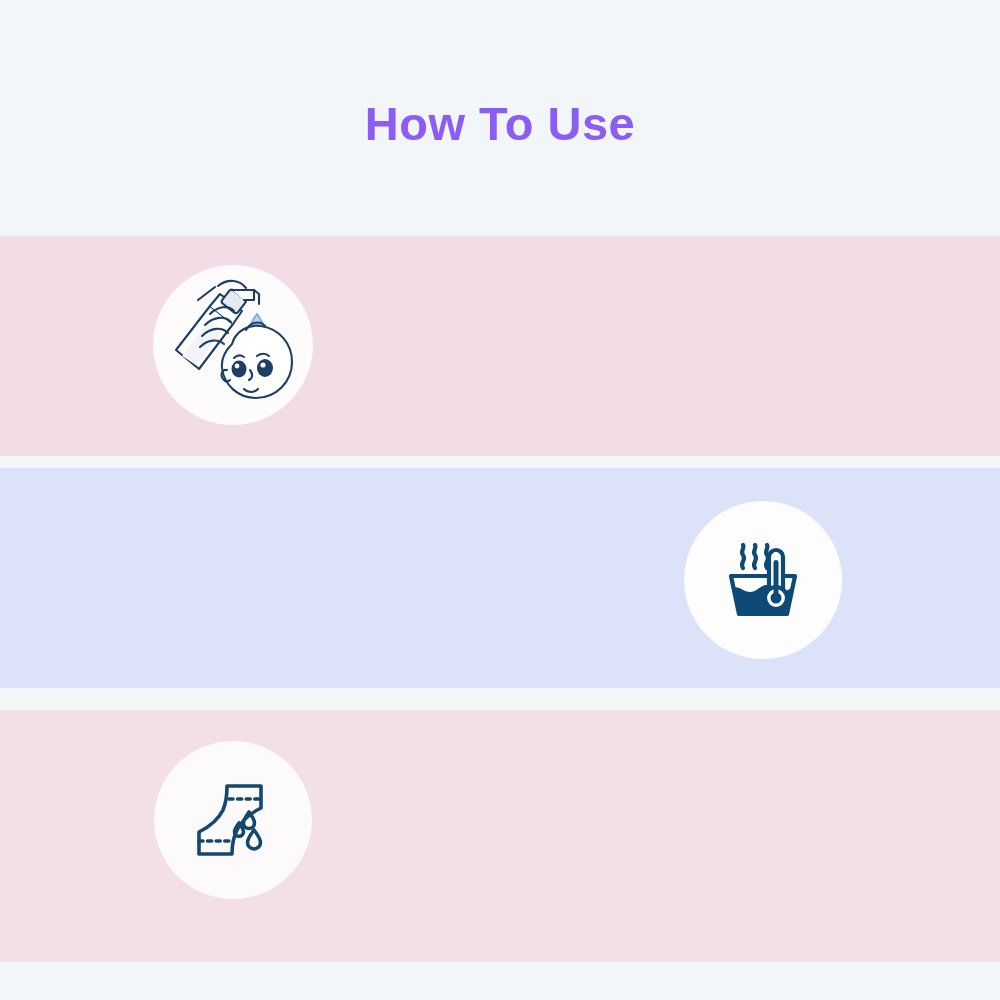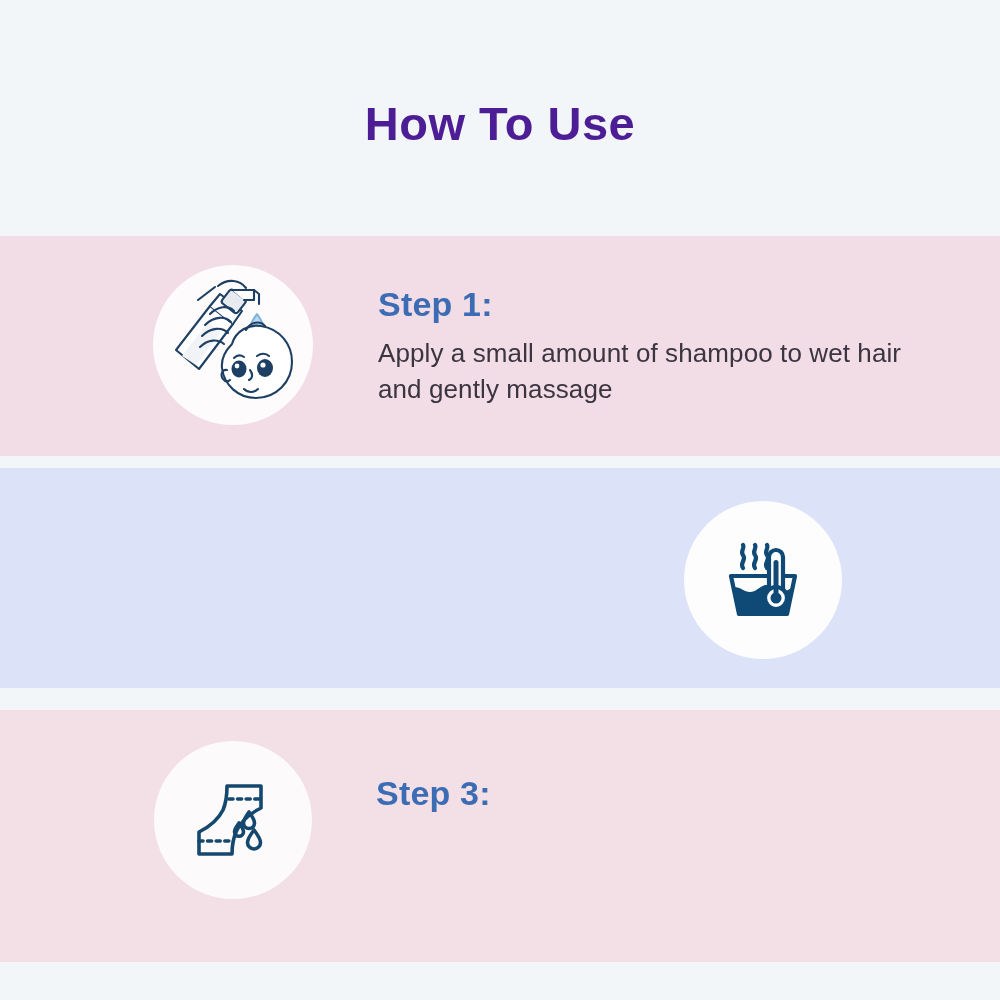--- a/index.html
+++ b/index.html
@@ -25,21 +25,21 @@
   
   .page-title {
     position: absolute;
     left: 0;
     top: 96px;
     width: 1000px;
     text-align: center;
     font-size: 47px;
     font-weight: bold;
     letter-spacing: 0.5px;
-    color: #4c1d95;
+    color: #8b5cf6;
     line-height: 56px;
   }
 
   
   .band {
     position: absolute;
     left: 0;
     width: 1000px;
   }
   .band-1 { top: 236px; height: 220px; background: #f2dce5; }
@@ -133,24 +133,20 @@
           <path d="M92 100 C95 104 95 108 91 110"></path>
 
           <path d="M86 119 C90 123 96 123 100 119"></path>
 
           <path d="M69 100 C64 99 62 105 65 109 C67 112 70 112 72 110"></path>
         </g>
       </svg>
     </span>
   </div>
 
-  <div class="step-block step-block-1">
-    <p class="step-label">Step 1:</p>
-    <p class="step-desc">Apply a small amount of shampoo to wet hair and gently massage</p>
-  </div>
 
   <div class="band band-2"></div>
 
 
   <div class="icon-circle circle-2">
     <span>
       <svg width="92" height="92" viewBox="0 0 92 92">
         <g stroke="#0e4a75" fill="none" stroke-width="4.2" stroke-linecap="round" stroke-linejoin="round">
 
           <path d="M26 34 C22 29 30 26 26 21 C23 17 28 14 26 11"></path>
@@ -187,16 +183,15 @@
 
           <path d="M62 38 C62 38 56.5 45.5 56.5 49 a5.5 5.5 0 0 0 11 0 C67.5 45.5 62 38 62 38 Z"></path>
           <path d="M52 49 C52 49 47.5 55 47.5 57.8 a4.5 4.5 0 0 0 9 0 C56.5 55 52 49 52 49 Z"></path>
           <path d="M67 56 C67 56 60.5 64.5 60.5 68.5 a6.5 6.5 0 0 0 13 0 C73.5 64.5 67 56 67 56 Z"></path>
         </g>
       </svg>
     </span>
   </div>
 
   <div class="step-block step-block-3">
-    <p class="step-label">Step 3:</p>
   </div>
 
 </div>
 
 </body></html>

